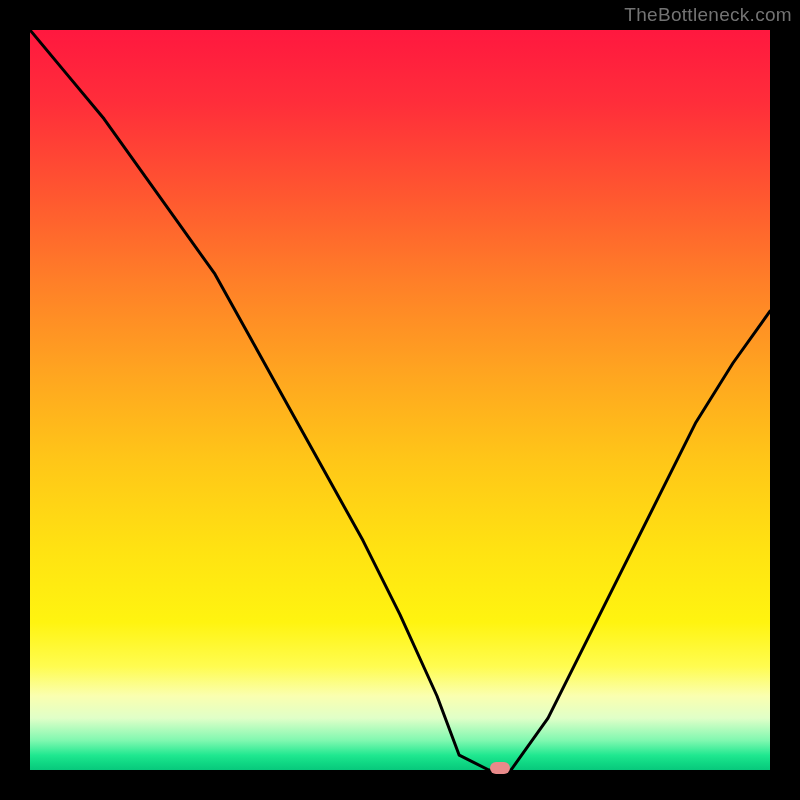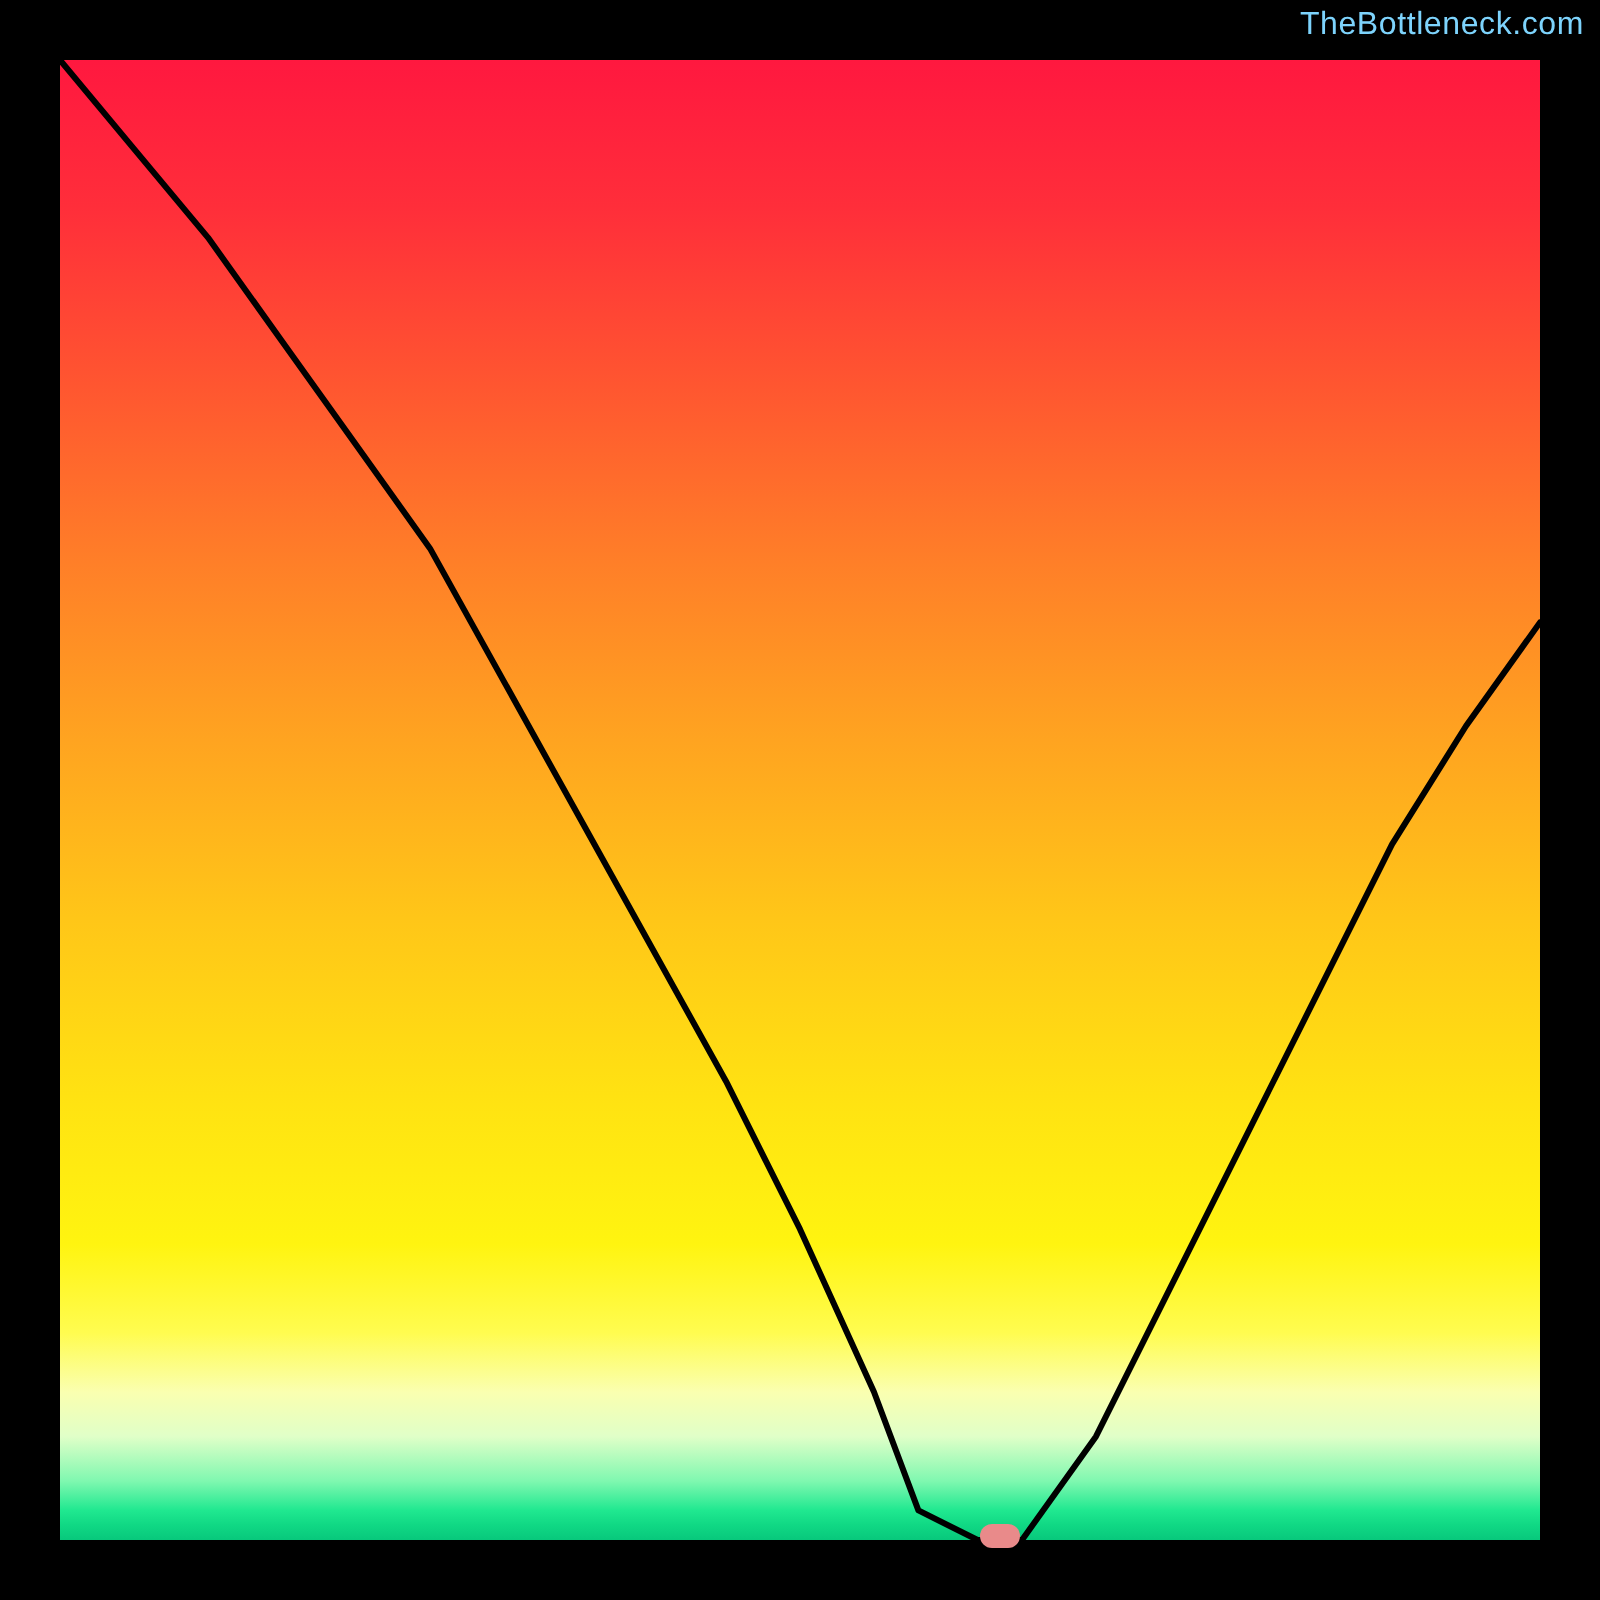--- a/index.html
+++ b/index.html
@@ -44,24 +44,24 @@
   }
   .plot svg {
     position: absolute;
     left: 0;
     top: 0;
   }
   .watermark {
     position: absolute;
     top: 4px;
     right: 8px;
-    font-size: 16px;
+    font-size: 19px;
     font-weight: 500;
     letter-spacing: 0.3px;
-    color: #7dd3fc;
+    color: #737373;
   }
   .marker {
     position: absolute;
     width: 20px;
     height: 12px;
     background: #e98a8a;
     border-radius: 6px;
   }
 </style>
 </head>

